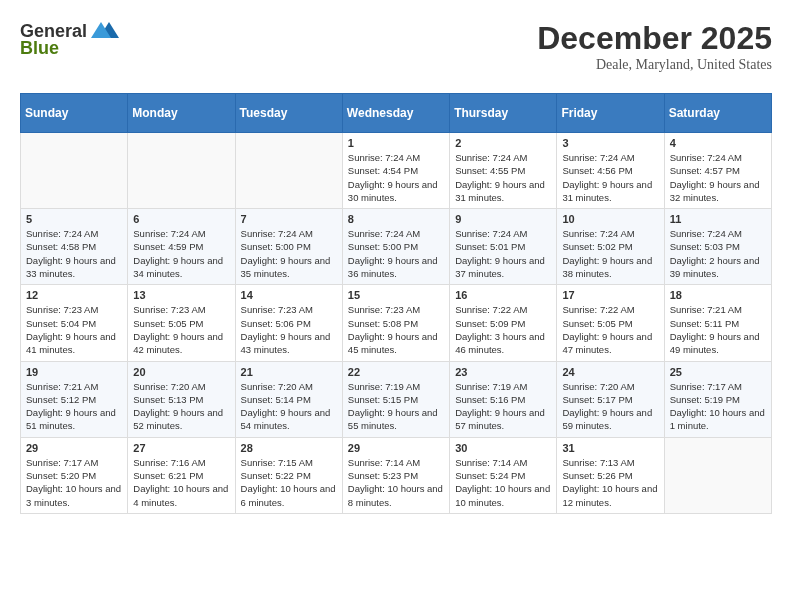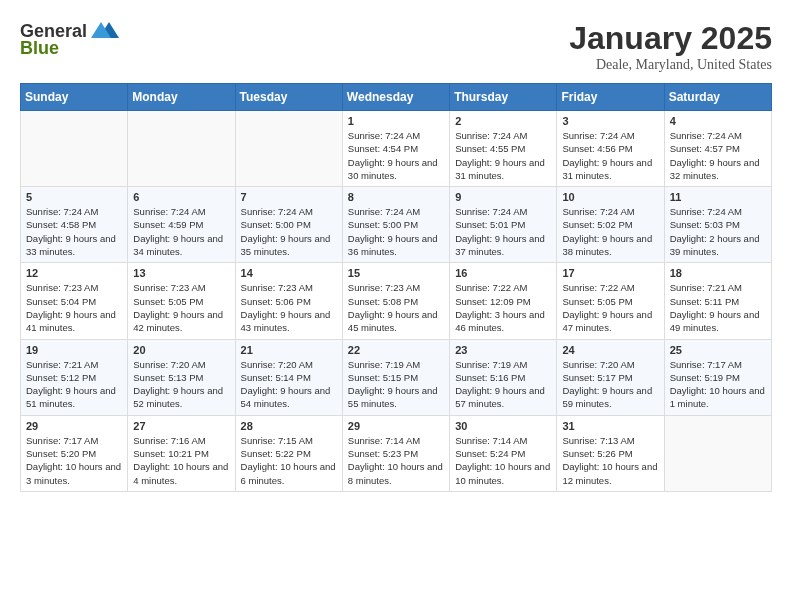--- a/index.html
+++ b/index.html
@@ -7,21 +7,21 @@
       font-family: Arial, sans-serif;
       background: #fff;
       width: 792px;
       min-height: 612px;
       padding: 20px;
     }
     .header {
       display: flex;
       justify-content: space-between;
       align-items: flex-start;
-      margin-bottom: 10px;
+      margin-bottom: 20px;
     }
     .logo {
       display: flex;
       flex-direction: column;
       align-items: flex-start;
     }
     .logo-row {
       display: flex;
       align-items: center;
       gap: 4px;
@@ -42,21 +42,21 @@
     .calendar {
       width: 100%;
       border-collapse: collapse;
       border: 1px solid #ccc;
     }
     .calendar th {
       background: #3a7bbf;
       color: #fff;
       font-size: 12px;
       font-weight: bold;
-      padding: 6px 4px;
+      padding: 12px 4px;
       text-align: left;
       border: 1px solid #2a6aaf;
     }
     .calendar td {
       vertical-align: top;
       border: 1px solid #ddd;
       padding: 4px 5px;
       width: calc(100% / 7);
       min-height: 80px;
       font-size: 10px;
@@ -92,21 +92,21 @@
     <div class="logo-row">
       <span style="font-size:18px;font-weight:bold;color:#333;">General</span>
       <svg width="28" height="22" viewBox="0 0 28 22">
         <polygon points="8,18 18,2 28,18" fill="#1a6aab"></polygon>
         <polygon points="0,18 10,2 20,18" fill="#3a9ad9"></polygon>
       </svg>
     </div>
     <span style="font-size:18px;font-weight:bold;color:#4d7c0f;margin-top:-4px;">Blue</span>
   </div>
   <div class="title-block">
-    <div class="cal-title">January 2025</div>
+    <div class="cal-title">December 2025</div>
     <div class="cal-subtitle">Deale, Maryland, United States</div>
   </div>
 </div>
 
 <table class="calendar">
   <thead>
     <tr>
       <th>Sunday</th>
       <th>Monday</th>
       <th>Tuesday</th>
@@ -242,21 +242,21 @@
         <div class="day-info">
           <span>Sunrise: 7:23 AM</span><br>
           <span>Sunset: 5:08 PM</span><br>
           <span>Daylight: 9 hours and 45 minutes.</span>
         </div>
       </td>
         <td>
         <span class="day-num">16</span>
         <div class="day-info">
           <span>Sunrise: 7:22 AM</span><br>
-          <span>Sunset: 12:09 PM</span><br>
+          <span>Sunset: 5:09 PM</span><br>
           <span>Daylight: 3 hours and 46 minutes.</span>
         </div>
       </td>
         <td>
         <span class="day-num">17</span>
         <div class="day-info">
           <span>Sunrise: 7:22 AM</span><br>
           <span>Sunset: 5:05 PM</span><br>
           <span>Daylight: 9 hours and 47 minutes.</span>
         </div>
@@ -334,21 +334,21 @@
         <div class="day-info">
           <span>Sunrise: 7:17 AM</span><br>
           <span>Sunset: 5:20 PM</span><br>
           <span>Daylight: 10 hours and 3 minutes.</span>
         </div>
       </td>
         <td>
         <span class="day-num">27</span>
         <div class="day-info">
           <span>Sunrise: 7:16 AM</span><br>
-          <span>Sunset: 10:21 PM</span><br>
+          <span>Sunset: 6:21 PM</span><br>
           <span>Daylight: 10 hours and 4 minutes.</span>
         </div>
       </td>
         <td>
         <span class="day-num">28</span>
         <div class="day-info">
           <span>Sunrise: 7:15 AM</span><br>
           <span>Sunset: 5:22 PM</span><br>
           <span>Daylight: 10 hours and 6 minutes.</span>
         </div>

